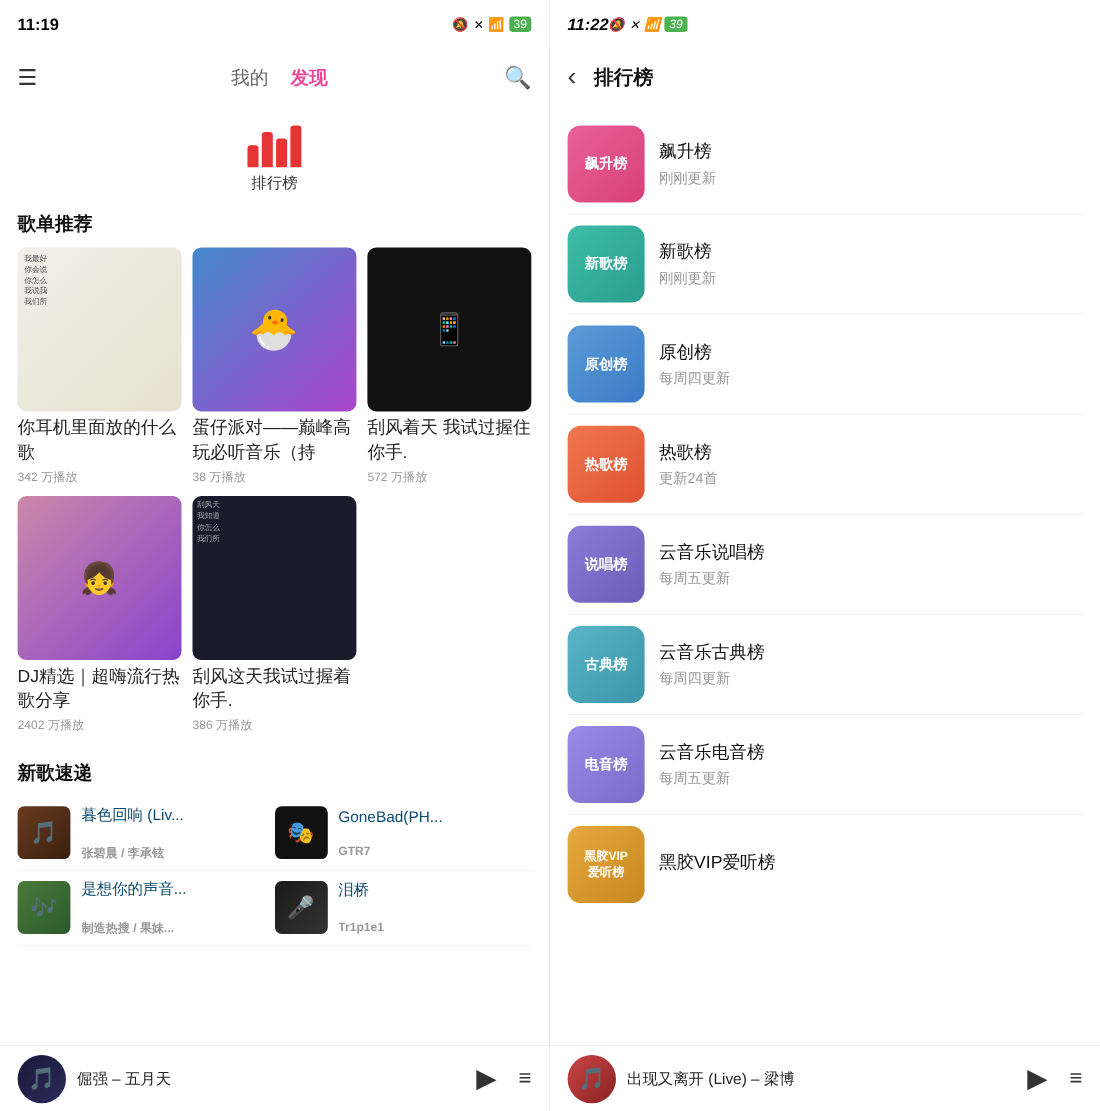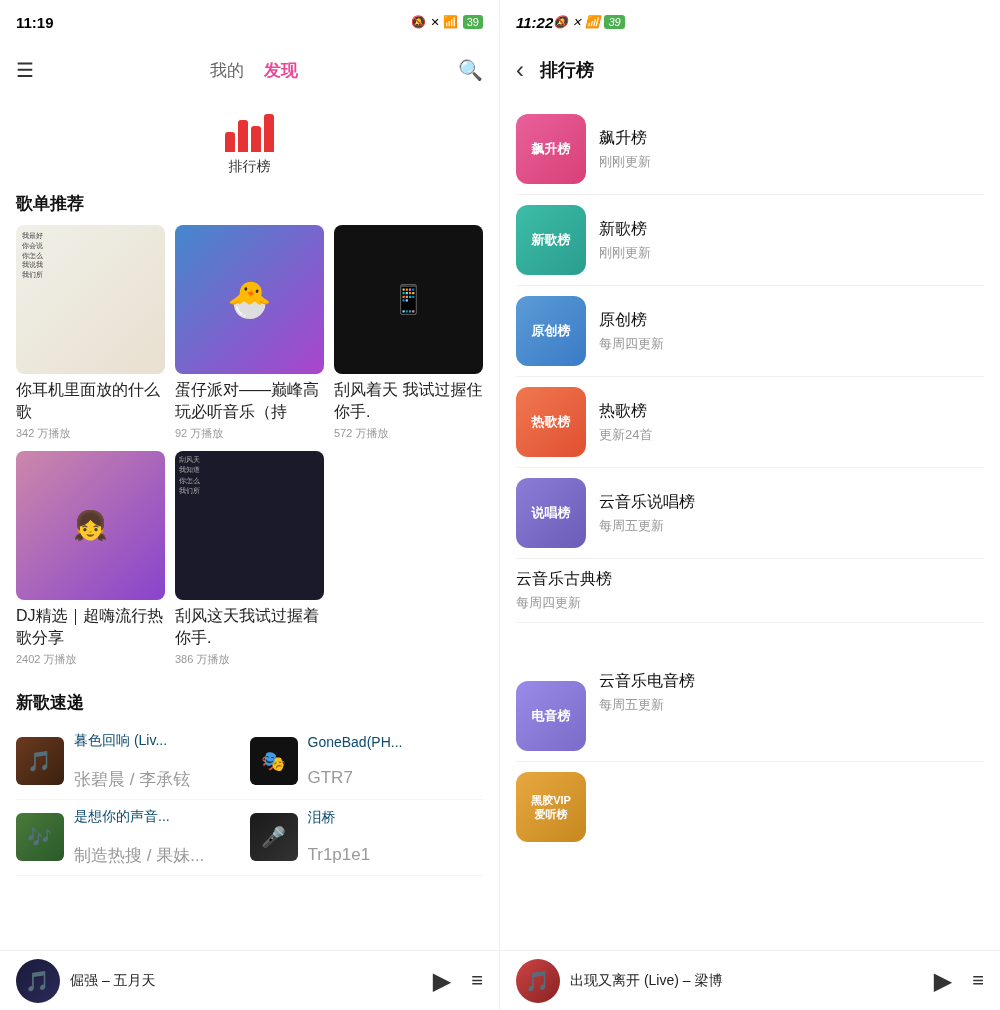--- a/index.html
+++ b/index.html
@@ -30,21 +30,21 @@
     .playlist-item { cursor: pointer; }
     .playlist-thumb { width: 100%; aspect-ratio: 1; border-radius: 8px; overflow: hidden; background: #ccc; position: relative; }
     .playlist-name { font-size: 16px; color: #222; margin-top: 5px; line-height: 1.4; display: -webkit-box; -webkit-line-clamp: 2; -webkit-box-orient: vertical; overflow: hidden; }
     .playlist-plays { font-size: 11px; color: #999; margin-top: 2px; }
 
     .new-songs-section { padding: 0 16px; }
     .new-song-item { display: flex; align-items: center; gap: 10px; padding: 8px 0; border-bottom: 1px solid #f5f5f5; }
     .new-song-thumb { width: 48px; height: 48px; border-radius: 6px; background: #ccc; flex-shrink: 0; overflow: hidden; }
     .new-song-info { flex: 1; min-width: 0; }
     .new-song-title { font-size: 14px; color: #0c4a6e; white-space: nowrap; overflow: hidden; text-overflow: ellipsis; }
-    .new-song-artist { font-size: 17px; color: #999; margin-top: 18px; white-space: nowrap; overflow: hidden; text-overflow: ellipsis; }
+    .new-song-artist { font-size: 11px; color: #999; margin-top: 18px; white-space: nowrap; overflow: hidden; text-overflow: ellipsis; font-weight: bold; }
 
     .new-songs-grid { display: grid; grid-template-columns: 1fr 1fr; gap: 0; }
 
     .bottom-player { height: 60px; background: #fff; border-top: 1px solid #eee; display: flex; align-items: center; padding: 0 16px; gap: 10px; flex-shrink: 0; }
     .player-thumb { width: 44px; height: 44px; border-radius: 50%; background: #ccc; overflow: hidden; flex-shrink: 0; }
     .player-info { flex: 1; min-width: 0; }
     .player-title { font-size: 14px; color: #222; white-space: nowrap; overflow: hidden; text-overflow: ellipsis; }
     .player-controls { display: flex; align-items: center; gap: 20px; }
     .player-play { font-size: 24px; color: #333; cursor: pointer; }
     .player-list { font-size: 20px; color: #333; cursor: pointer; }
@@ -64,21 +64,21 @@
     .chart-list::-webkit-scrollbar { display: none; }
 
     .chart-list-item { display: flex; align-items: center; gap: 13px; padding: 10px 0; border-bottom: 1px solid #f0f0f0; cursor: pointer; }
     .chart-badge { width: 70px; height: 70px; border-radius: 12px; display: flex; align-items: center; justify-content: center; font-size: 14px; font-weight: 700; color: #fff; flex-shrink: 0; }
     .badge-pink { background: linear-gradient(135deg, #e8609a, #d94077); }
     .badge-teal { background: linear-gradient(135deg, #3dbda7, #2a9d8f); }
     .badge-blue { background: linear-gradient(135deg, #5b9bd5, #3a7bc8); }
     .badge-orange { background: linear-gradient(135deg, #f07850, #e05030); }
     .badge-purple { background: linear-gradient(135deg, #8b7cd8, #6b5cb8); }
     .badge-teal2 { background: linear-gradient(135deg, #5bb5c8, #3a95a8); }
-    .badge-lavender { background: linear-gradient(135deg, #9b8be8, #7b6bc8); margin-top: 48px; }
+    .badge-lavender { background: linear-gradient(135deg, #9b8be8, #7b6bc8); }
     .badge-gold { background: linear-gradient(135deg, #e8a840, #c88820); align-items: center; }
 
     .chart-info { flex: 1; }
     .chart-name { font-size: 16px; font-weight: 500; color: #111; }
     .chart-update { font-size: 13px; color: #999; margin-top: 4px; }
 
     .right-bottom-player { height: 60px; background: #fff; border-top: 1px solid #eee; display: flex; align-items: center; padding: 0 16px; gap: 10px; flex-shrink: 0; }
 
     .bottom-thumb-left { background: linear-gradient(135deg, #1a1a3a, #2a2a5a); }
     .right-bottom-thumb { background: linear-gradient(135deg, #cc4444, #882222); }
@@ -129,21 +129,21 @@
       <div class="playlist-name">你耳机里面放的什么歌</div>
       <div class="playlist-plays">342 万播放</div>
     </div>
 
 
     <div class="playlist-item">
       <div class="playlist-thumb" style="background: linear-gradient(135deg, #4488cc, #aa44cc);">
         <div style="width:100%; height:100%; display:flex; align-items:center; justify-content:center; font-size:36px;">🐣</div>
       </div>
       <div class="playlist-name">蛋仔派对——巅峰高玩必听音乐（持</div>
-      <div class="playlist-plays">92 万播放</div>
+      <div class="playlist-plays">38 万播放</div>
     </div>
 
     <div class="playlist-item">
       <div class="playlist-thumb" style="background:#111;">
         <div style="width:100%; height:100%; display:flex; align-items:center; justify-content:center; font-size:28px;">📱</div>
       </div>
       <div class="playlist-name">刮风着天 我试过握住你手.</div>
       <div class="playlist-plays">572 万播放</div>
     </div>
 
@@ -288,40 +288,47 @@
       <div class="chart-badge badge-purple">
         <span style="font-size:13px; font-weight:700; color:#fff;">说唱榜</span>
       </div>
       <div class="chart-info">
         <div class="chart-name">云音乐说唱榜</div>
         <div class="chart-update">每周五更新</div>
       </div>
     </div>
 
     <div class="chart-list-item">
+      <div class="chart-badge badge-teal2">
+        <span style="font-size:13px; font-weight:700; color:#fff;">古典榜</span>
+      </div>
       <div class="chart-info">
         <div class="chart-name">云音乐古典榜</div>
         <div class="chart-update">每周四更新</div>
       </div>
     </div>
 
     <div class="chart-list-item">
       <div class="chart-badge badge-lavender">
         <span style="font-size:13px; font-weight:700; color:#fff;">电音榜</span>
       </div>
       <div class="chart-info">
         <div class="chart-name">云音乐电音榜</div>
         <div class="chart-update">每周五更新</div>
       </div>
     </div>
 
     <div class="chart-list-item" style="border-bottom:none;">
       <div class="chart-badge badge-gold" style="font-size:11px; text-align:center; line-height:1.3; padding:4px;">
         <span style="font-size:11px; font-weight:700; color:#fff;">黑胶VIP<br>爱听榜</span>
       </div>
+      <div class="chart-info">
+        <div class="chart-name">黑胶VIP爱听榜</div>
+        <div class="chart-update"></div>
+      </div>
     </div>
   </div>
 
   <div class="right-bottom-player">
     <div class="player-thumb right-bottom-thumb">
       <div style="width:100%;height:100%;display:flex;align-items:center;justify-content:center;font-size:20px;color:#fff;">🎵</div>
     </div>
     <div class="player-info">
       <div class="player-title">出现又离开 (Live) – 梁博</div>
     </div>

